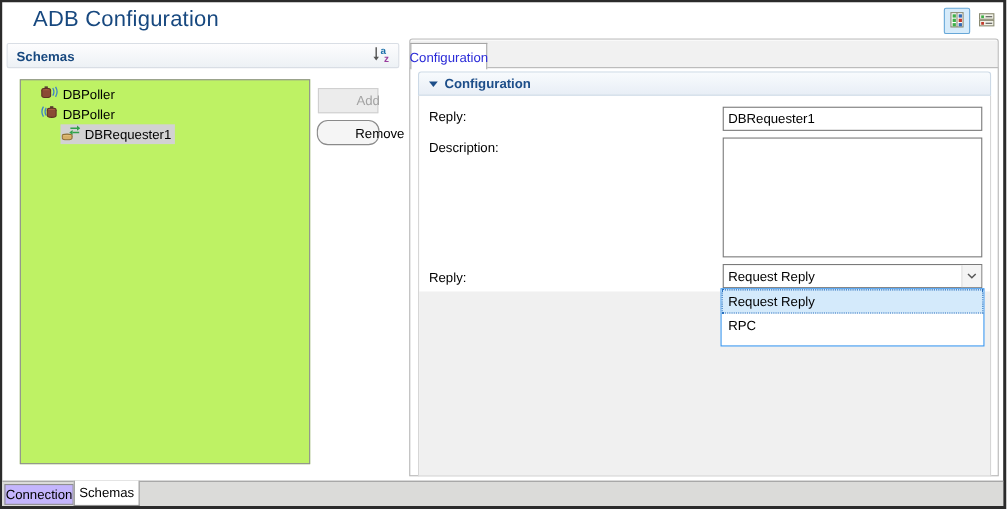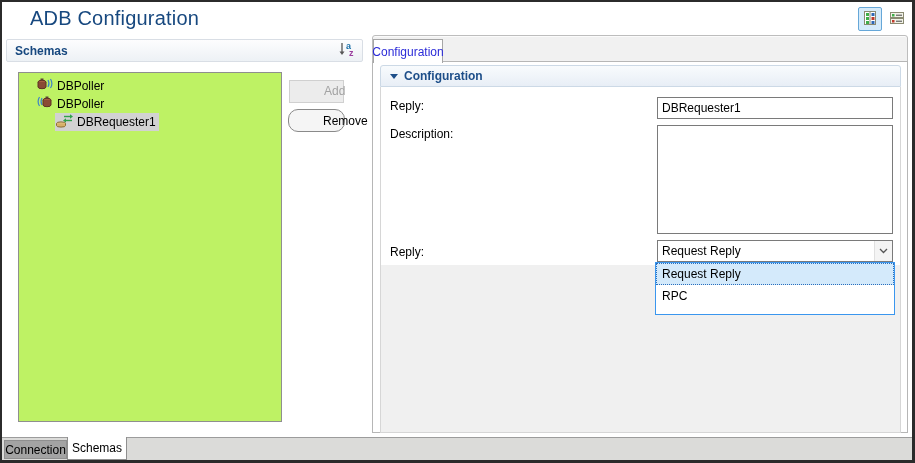--- a/index.html
+++ b/index.html
@@ -101,21 +101,21 @@
     position:absolute; left:653px; top:260px; width:240px; height:53px; z-index:5;
     background:#fff; border:1px solid #3a96ee;
   }
   .dd-item { height:22px; display:flex; align-items:center; padding-left:5px; border:1px solid transparent; }
   .dd-item.selected { background:#d4eafb; border:1px dotted #2a6fbd; }
 
   
   .bottom-bar { position:absolute; left:0; top:435px; width:911px; height:23px;
     background:#dbdbd9; border-top:1px solid #9c9c9c; }
   .bottom-tab { position:absolute; display:flex; align-items:center; justify-content:center; font-size:12px; }
-  #tab-connection { left:2px; top:438px; width:63px; height:19px; background:#a3a3a3; border:1px solid #8f8f8f; }
+  #tab-connection { left:2px; top:438px; width:63px; height:19px; background:#c4b5fd; border:1px solid #8f8f8f; }
   #tab-schemas { left:65px; top:435px; width:60px; height:23px; background:#fff; border:1px solid #8f8f8f; border-top:none; z-index:2; }
 </style>
 </head>
 <body>
 
 <div class="window">
 
   <div class="page-title">ADB Configuration</div>
 
   <div class="view-btn selected" id="btn-grid">

